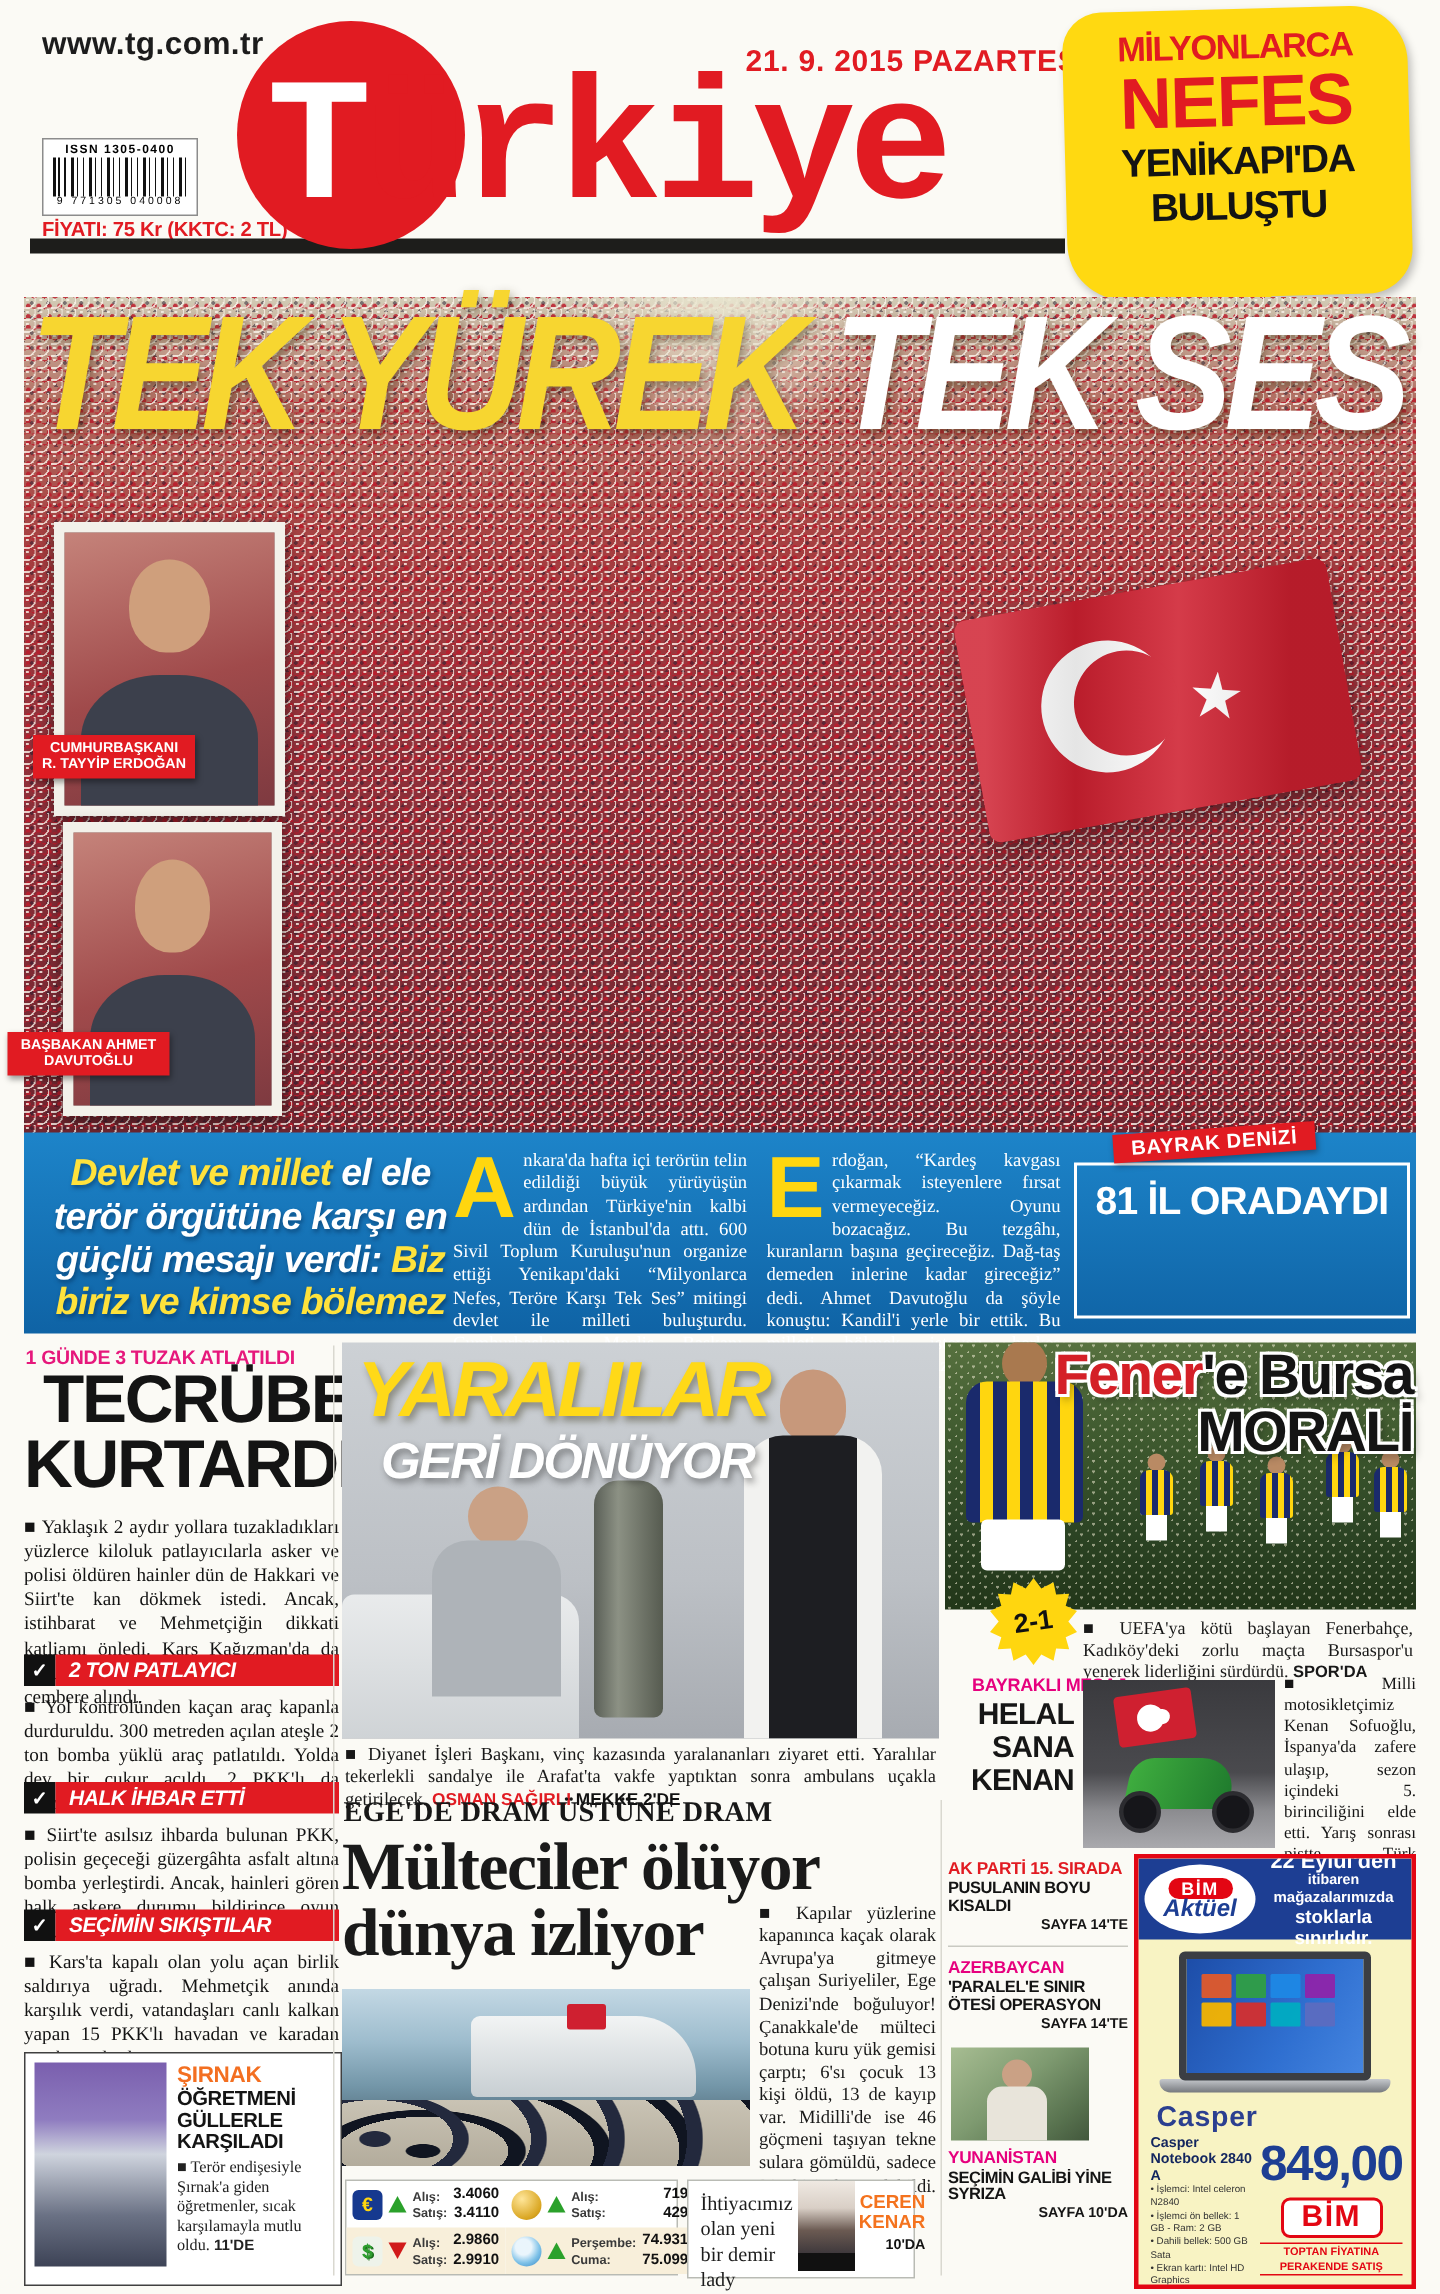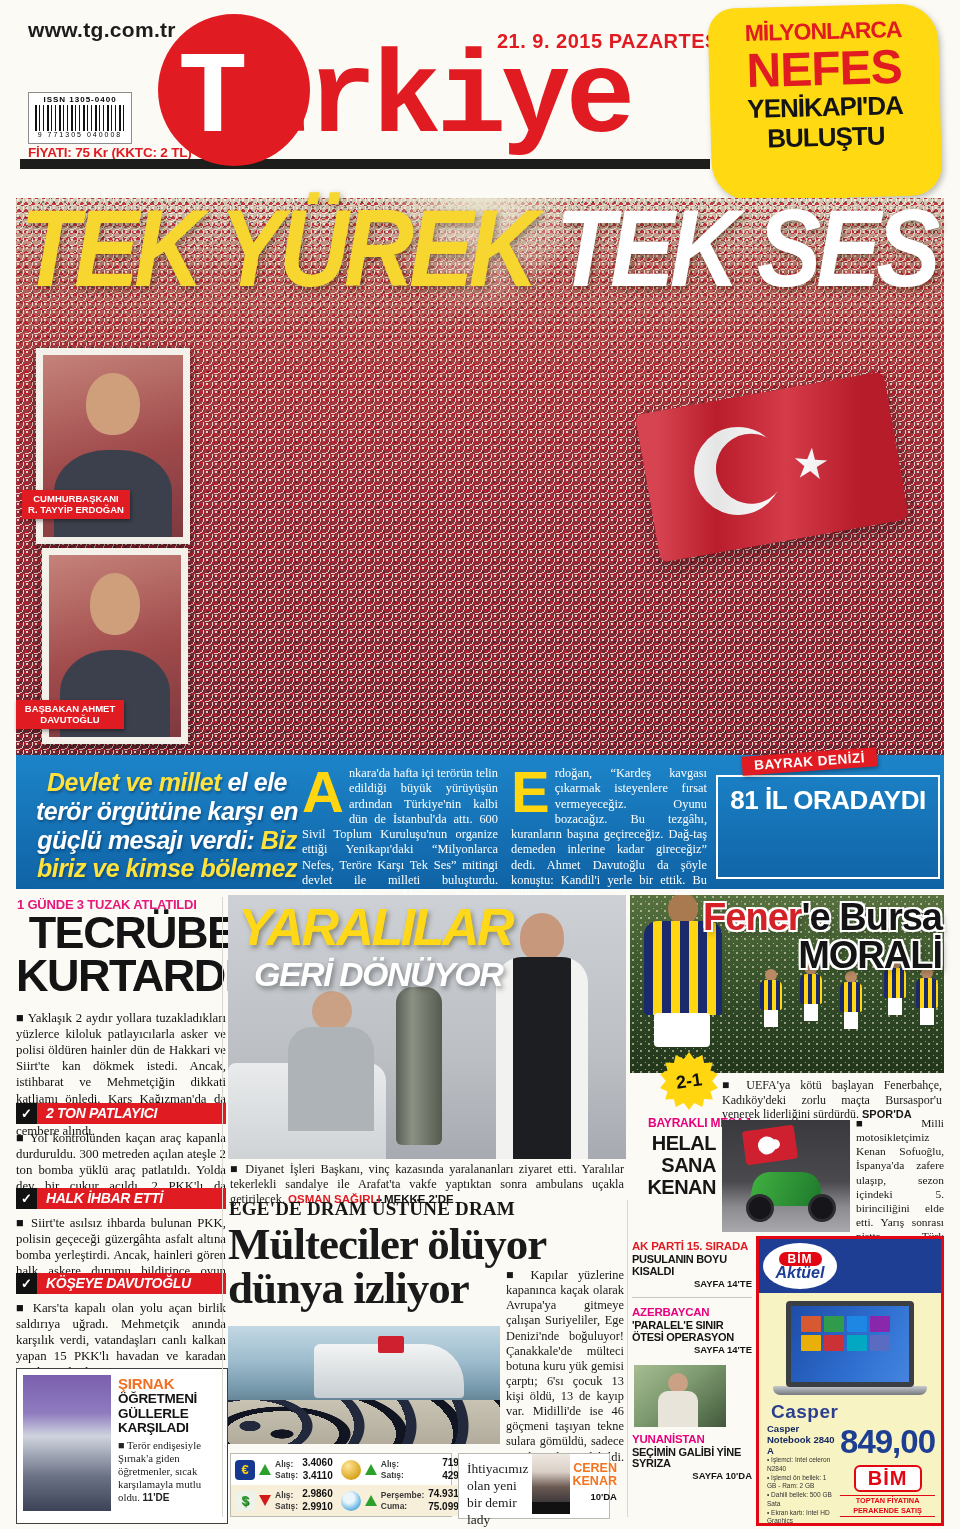--- a/index.html
+++ b/index.html
@@ -239,21 +239,21 @@
   <div class="person"></div>
 </div>
 <div class="ab pcap" style="left:22px;top:490px;width:96px;">
   <span>CUMHURBAŞKANI</span><br>
   <span>R. TAYYİP ERDOĞAN</span>
 </div>
 
 <div class="ab pframe" style="left:42px;top:548px;width:132px;height:182px;">
   <div class="person"></div>
 </div>
-<div class="ab pcap" style="left:16px;top:688px;width:96px;margin-top:12px;">
+<div class="ab pcap" style="left:5px;top:688px;width:96px;">
   <span>BAŞBAKAN AHMET</span><br>
   <span>DAVUTOĞLU</span>
 </div>
 
 <div class="ab band" style="left:16px;top:755px;width:928px;height:134px;"></div>
 
 <div class="ab slogan" style="left:28px;top:768px;width:278px;">
   <span class="y">Devlet ve millet</span><span class="w"> el ele</span><br>
   <span class="w">terör örgütüne karşı en</span><br>
   <span class="w">güçlü mesajı verdi: </span><span class="y">Biz</span><br>
@@ -288,21 +288,21 @@
 <div class="ab btext" style="left:16px;top:1130px;width:210px;">■ Yol kontrolünden kaçan araç kapanla durduruldu. 300 metreden açılan ateşle 2 ton bomba yüklü araç patlatıldı. Yolda dev bir çukur açıldı, 2 PKK'lı da parçalandı.</div>
 
 <div class="ab chkbar" style="left:16px;top:1188px;width:210px;">
   <div class="chk"></div>
   <div class="bar">HALK İHBAR ETTİ</div>
 </div>
 <div class="ab btext" style="left:16px;top:1215px;width:210px;">■ Siirt'te asılsız ihbarda bulunan PKK, polisin geçeceği güzergâhta asfalt altına bomba yerleştirdi. Ancak, hainleri gören halk askere durumu bildirince oyun bozuldu.</div>
 
 <div class="ab chkbar" style="left:16px;top:1273px;width:210px;">
   <div class="chk"></div>
-  <div class="bar">KÖŞEYE DAVUTOĞLU</div>
+  <div class="bar">SEÇİMİN SIKIŞTILAR</div>
 </div>
 <div class="ab btext" style="left:16px;top:1300px;width:210px;"><span>■ Kars'ta kapalı olan yolu açan birlik saldırıya uğradı. Mehmetçik anında karşılık verdi, vatandaşları canlı kalkan yapan 15 PKK'lı havadan ve karadan çembere alındı. </span><span class="pref" style="font-size:10.5px;">11'DE</span></div>
 
 <div class="ab sirnakbox" style="left:16px;top:1368px;width:212px;height:156px;">
   <div class="sirnak-ph"></div>
   <div>
     <div class="kick org" style="font-size:15px;">ŞIRNAK</div>
     <div class="sirnak-h">ÖĞRETMENİ GÜLLERLE KARŞILADI</div>
     <div class="sirnak-t" style="margin-top:3px;"><span>■ Terör endişesiyle Şırnak'a giden öğretmenler, sıcak karşılamayla mutlu oldu. </span><span class="pref" style="font-size:10px;">11'DE</span></div>
   </div>
@@ -462,20 +462,26 @@
     <div class="bh" style="margin-top:2px;">SEÇİMİN GALİBİ YİNE SYRIZA</div>
     <span class="bpg">SAYFA 10'DA</span>
   </div>
 </div>
 
 <div class="ab bim" style="left:756px;top:1236px;width:188px;height:290px;">
   <div class="bimband">
     <div class="bimoval">
       <span class="bp">BİM</span>
       <span class="ak">Aktüel</span>
+    </div>
+    <div class="promo">
+      <div class="p1">22 Eylül'den</div>
+      <div class="p2">itibaren</div>
+      <div class="p3">mağazalarımızda</div>
+      <div class="p4">stoklarla sınırlıdır.</div>
     </div>
   </div>
   <div class="lapwrap">
     <div class="lscreen">
       <div class="tiles">
         <div style="background:#e05a2b;"></div>
           <div style="background:#2f9e44;"></div>
           <div style="background:#1e88e5;"></div>
           <div style="background:#8e24aa;"></div>
         <div style="background:#f4b400;"></div>

